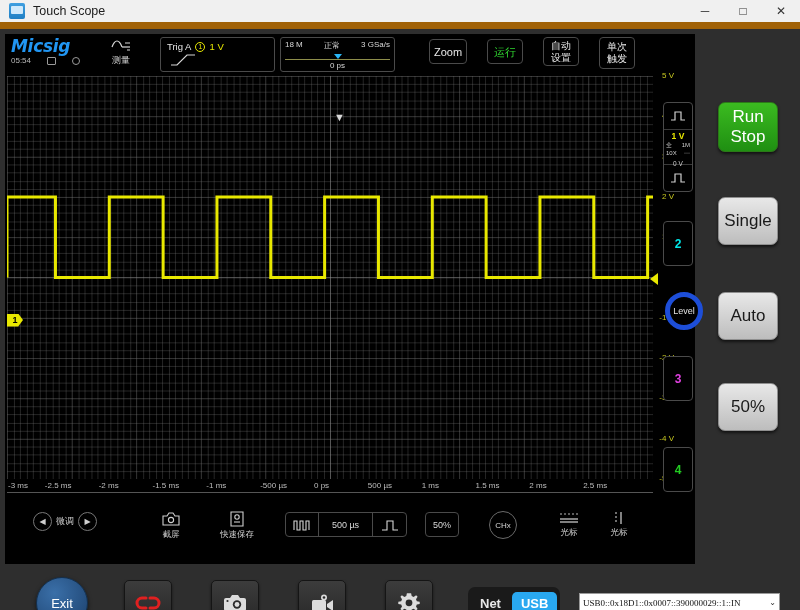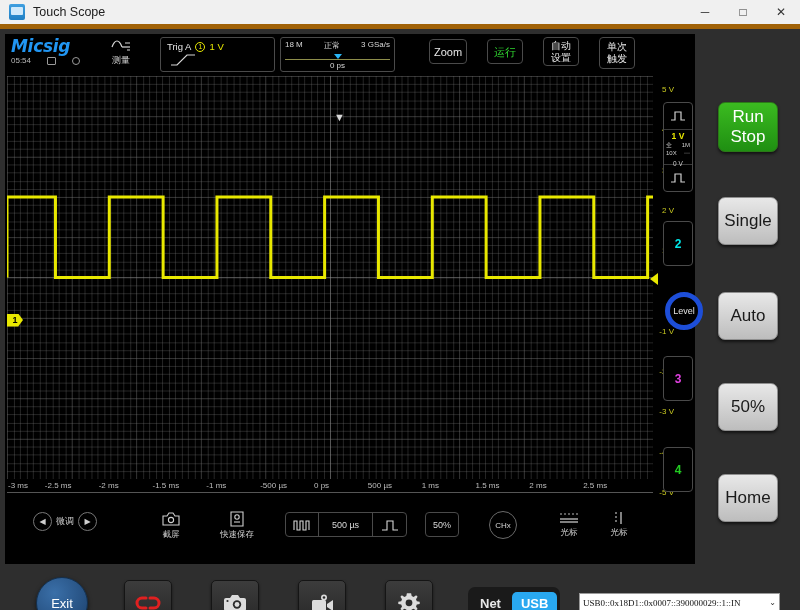--- a/index.html
+++ b/index.html
@@ -7,21 +7,21 @@
     width: 800px; height: 610px;
     font-family: "Liberation Sans", sans-serif;
     background: #2b2b2b;
     overflow: hidden;
   }
 
   
   #window-titlebar {
     height: 29px; background: #f0f0f0;
     display: flex; align-items: center;
-    border-bottom: 5px solid #a16207;
+    border-bottom: 7px solid #a16207;
   }
   #app-icon {
     width: 16px; height: 16px; margin-left: 9px; margin-right: 8px;
     background: linear-gradient(#3f9fe0, #1f7fc4);
     border-radius: 2px; position: relative;
   }
   #app-icon::after {
     content: ""; position: absolute; left: 2px; top: 3px;
     width: 12px; height: 8px; background: #cfe9fb; border-radius: 1px;
   }
@@ -128,21 +128,21 @@
     width: 0; height: 0;
     border-top: 6px solid transparent; border-bottom: 6px solid transparent;
     border-right: 8px solid #e8e800;
   }
   #trig-pos-marker {
     position: absolute; left: 327px; top: 36px; width: 11px; height: 12px;
     color: #d8d8d8; font-size: 11px; text-align: center; line-height: 11px;
   }
 
   
-  #volt-axis { position: absolute; left: 648px; top: 56px; width: 22px; height: 403px; }
+  #volt-axis { position: absolute; left: 648px; top: 42px; width: 22px; height: 403px; }
   .volt-label {
     position: absolute; right: 1px; font-size: 8px; color: #c8c820;
     white-space: nowrap;
   }
 
   
   #time-axis { position: absolute; left: 2px; top: 447px; width: 646px; height: 12px; }
   .time-label { position: absolute; font-size: 8px; color: #bdbdbd; white-space: nowrap; }
   #time-axis-line { position: absolute; left: 2px; top: 458px; width: 646px; height: 1px; background: #555; }
   #ch1-group {
@@ -493,21 +493,20 @@
   </div>
 
   <div id="hardkeys">
     <div id="runstop-key" class="hardkey">
       <span>Run</span>
       <span>Stop</span>
     </div>
     <div id="single-key" class="hardkey gray-key">Single</div>
     <div id="auto-key" class="hardkey gray-key">Auto</div>
     <div id="fifty-key" class="hardkey gray-key">50%</div>
-    <div id="home-key" class="hardkey gray-key">Home</div>
   </div>
 
   <div id="app-bottombar"></div>
 
   <div id="exit-btn">Exit</div>
 
   <div id="link-btn" class="sq-btn">
     <svg width="26" height="22" viewBox="0 0 26 22">
       <path d="M11 6 L7 6 A5 5 0 0 0 7 16 L11 16" stroke="#e02020" stroke-width="3" fill="none" stroke-linecap="round"></path>
       <path d="M15 6 L19 6 A5 5 0 0 1 19 16 L15 16" stroke="#e02020" stroke-width="3" fill="none" stroke-linecap="round"></path>

